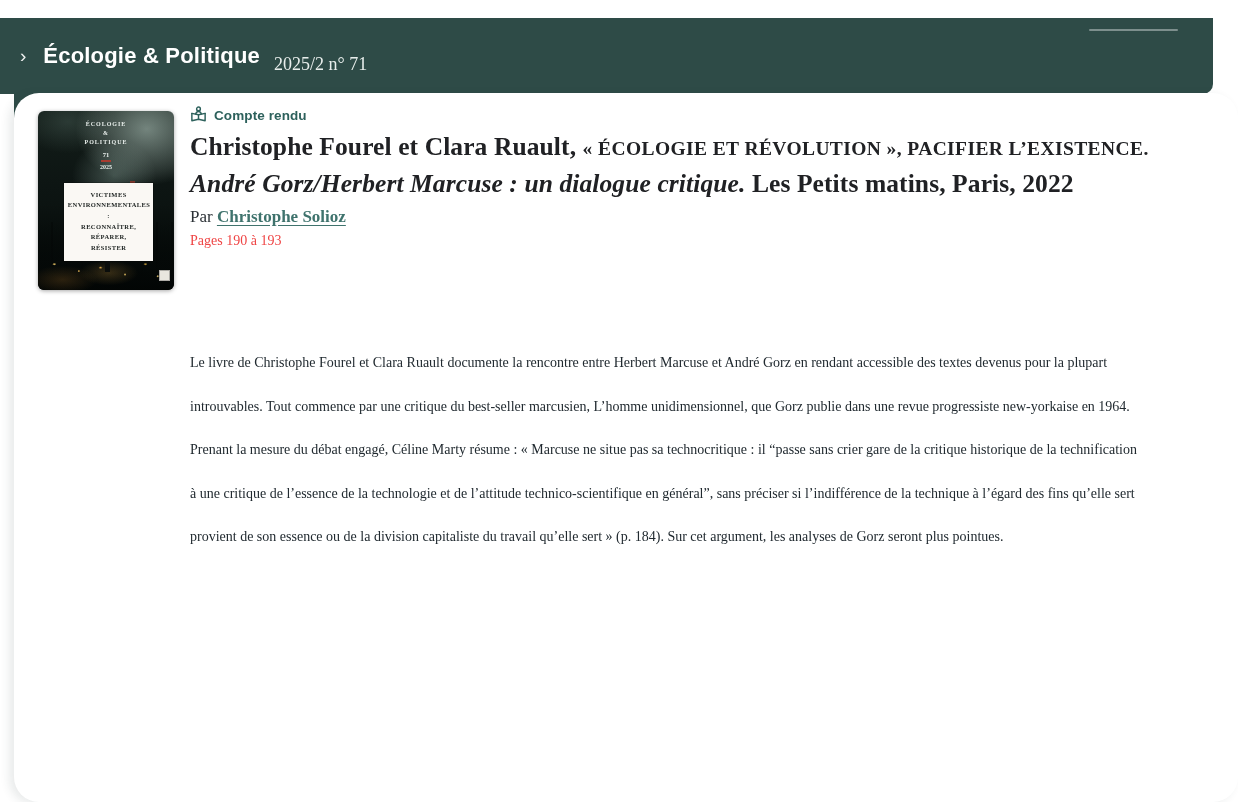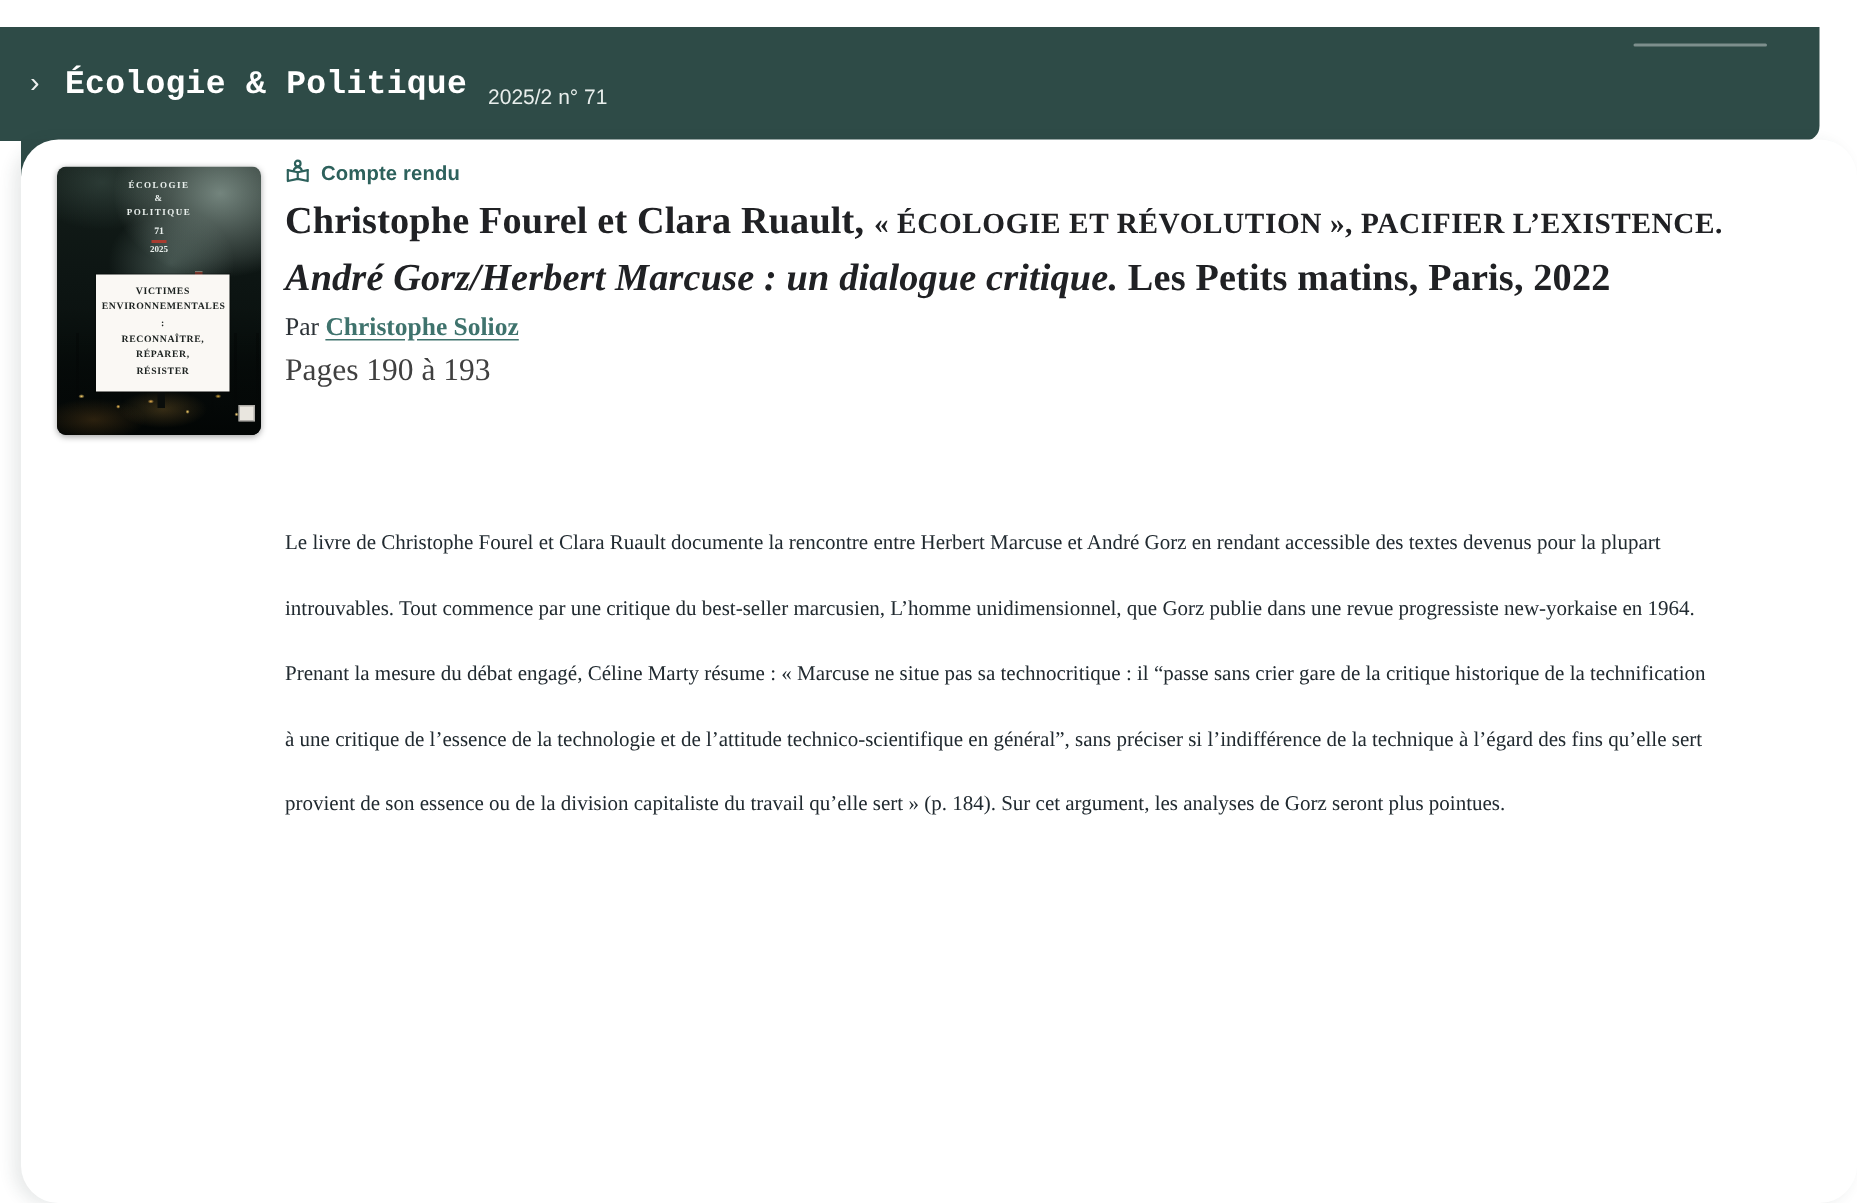--- a/index.html
+++ b/index.html
@@ -13,25 +13,25 @@
     position:absolute;left:0;top:18px;width:1213px;height:76px;
     background:#2e4b47;border-radius:0 0 10px 0;
     display:flex;align-items:center;box-sizing:border-box;padding-left:20px;
   }
   .chev{
     color:rgba(255,255,255,.92);font-size:19px;line-height:1;
     font-family:"Liberation Sans", sans-serif;margin:0 17px 2px 0;cursor:pointer;
   }
   .jtitle{
     color:#ffffff;font-weight:bold;font-size:22px;letter-spacing:.2px;
-    text-decoration:none;font-family:Liberation Mono, monospace;cursor:pointer;
+    text-decoration:none;font-family:Liberation Sans, sans-serif;cursor:pointer;
   }
   .issue{
-    color:#e8eeec;font-size:14px;margin-left:14px;margin-top:16px;
-    font-family:Liberation Sans, sans-serif;
+    color:#e8eeec;font-size:18px;margin-left:14px;margin-top:16px;
+    font-family:Liberation Serif, serif;
   }
   .hl-line{
     position:absolute;left:1089px;top:11px;width:89px;height:2px;
     background:rgba(255,255,255,.38);border-radius:2px;
   }
   
   .teal-corner{position:absolute;left:14px;top:93px;width:44px;height:44px;background:#2e4b47;z-index:0;}
   
   .card{
     position:absolute;left:14px;top:93px;right:0;bottom:0;background:#ffffff;
@@ -104,21 +104,21 @@
     margin:0;font-size:25.5px;line-height:35px;font-weight:bold;color:#202124;
     font-family:Liberation Serif, serif;letter-spacing:.1px;
   }
   h1.title .sc{font-size:19.5px;letter-spacing:.4px;}
   h1.title .it{font-style:italic;}
   .byline{margin-top:6px;font-size:17px;color:#2b3136;font-family:Liberation Serif, serif;}
   .alink{
     color:#3f736d;font-weight:bold;text-decoration:underline;
     text-underline-offset:3px;cursor:pointer;
   }
-  .pages{margin-top:6px;font-size:21px;color:#404040;}
+  .pages{margin-top:6px;font-size:14px;color:#ef4444;}
   
   .bodytext{position:absolute;left:176px;top:248px;width:948px;}
   .bodytext p{
     margin:0;font-size:14px;line-height:43.5px;color:#212a30;
     font-family:Liberation Serif, serif;
   }
 </style>
 </head>
 <body>
 

